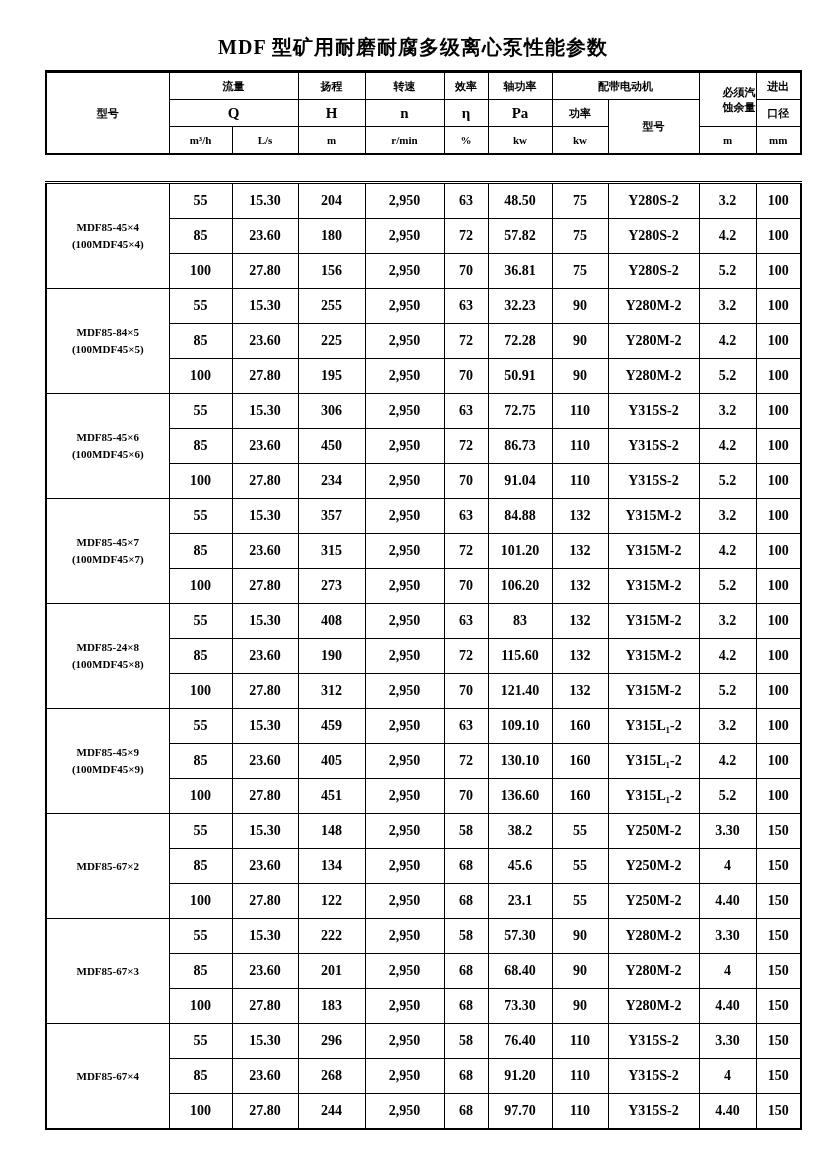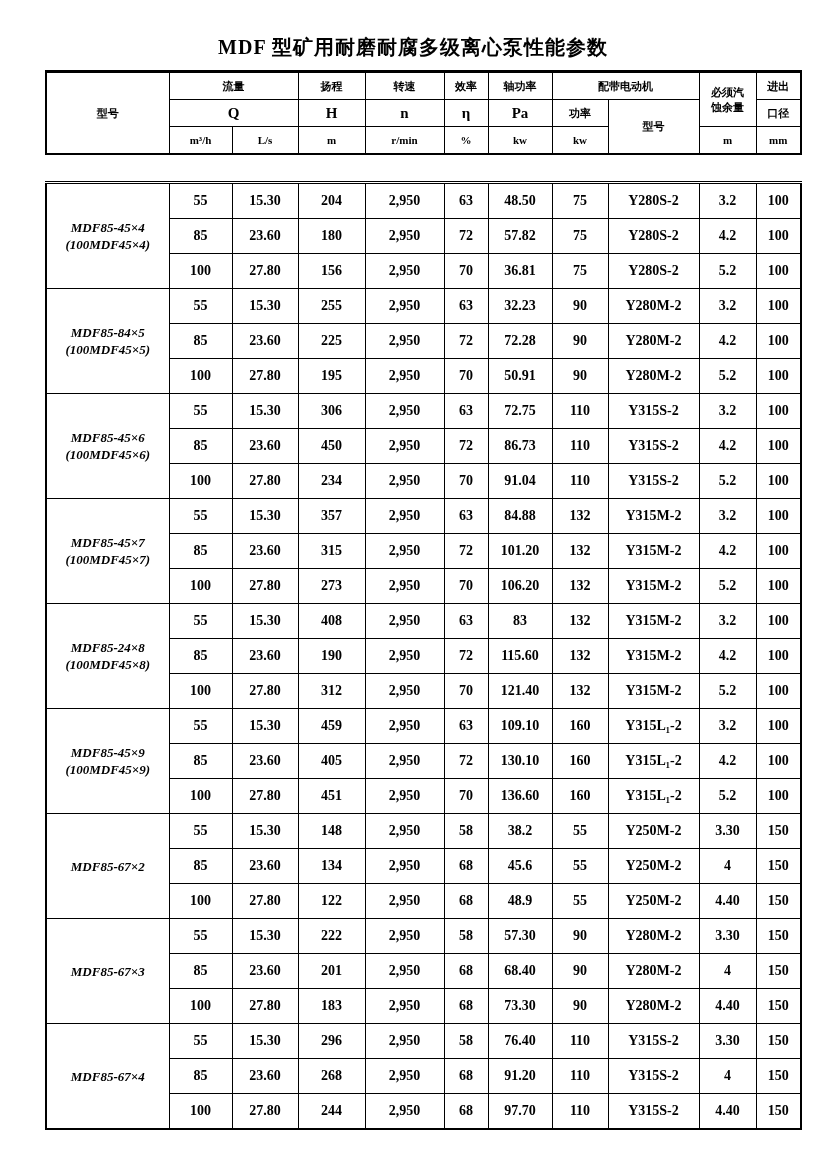--- a/index.html
+++ b/index.html
@@ -13,25 +13,25 @@
     letter-spacing:1px;line-height:26px;
     font-family:"Liberation Serif","DejaVu Serif",serif;
   }
   table{border-collapse:collapse;table-layout:fixed;margin-left:45px;width:755px;}
   td{border:1px solid #000;text-align:center;vertical-align:middle;
      padding:0;overflow:hidden;white-space:nowrap;}
   
   table.hdr{border:2px solid #000;border-top:3px solid #000;}
   table.hdr td{height:26px;font-weight:bold;font-size:11px;}
   table.hdr td.sym{font-size:15px;}
-  table.hdr td .ln{line-height:15px;}
+  table.hdr td .ln{line-height:15px;text-align:right;}
   
   table.body{border:2px solid #000;border-top:3px double #000;margin-top:26px;}
   table.body td{height:34px;font-weight:bold;font-size:14px;}
-  table.body td.model{font-size:13px;line-height:17px;font-style:italic;}
+  table.body td.model{font-size:11px;line-height:17px;}
 </style>
 </head>
 <body>
 
 <div class="page">
 
   <h1 class="title">MDF 型矿用耐磨耐腐多级离心泵性能参数</h1>
 
   <table class="hdr">
     <colgroup>
@@ -367,21 +367,21 @@
           <td>Y250M-2</td>
           <td>4</td>
           <td>150</td>
         </tr>
         <tr>
           <td>100</td>
           <td>27.80</td>
           <td>122</td>
           <td>2,950</td>
           <td>68</td>
-          <td>48.9</td>
+          <td>23.1</td>
           <td>55</td>
           <td>Y250M-2</td>
           <td>4.40</td>
           <td>150</td>
         </tr>
         <tr>
           <td rowspan="3" class="model">
             <div>MDF85-67×3</div>
           </td>
           <td>55</td>

